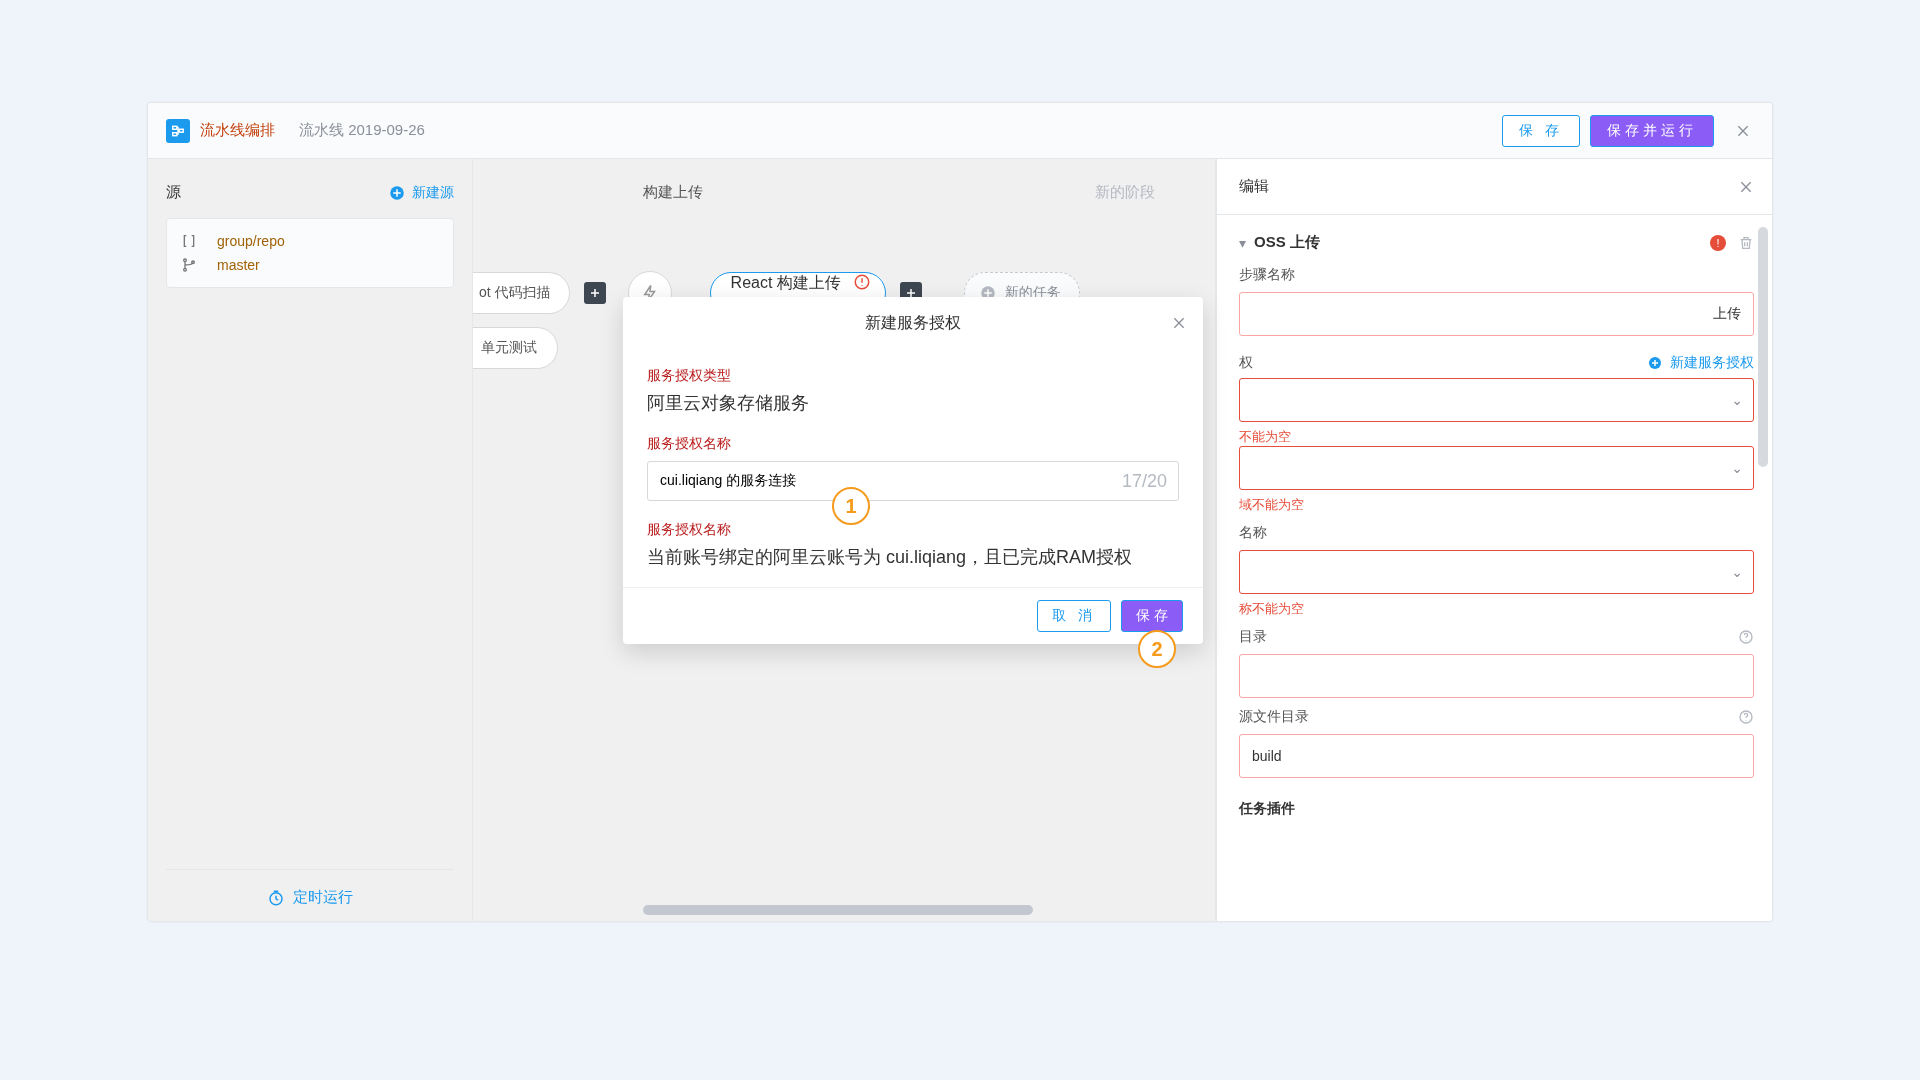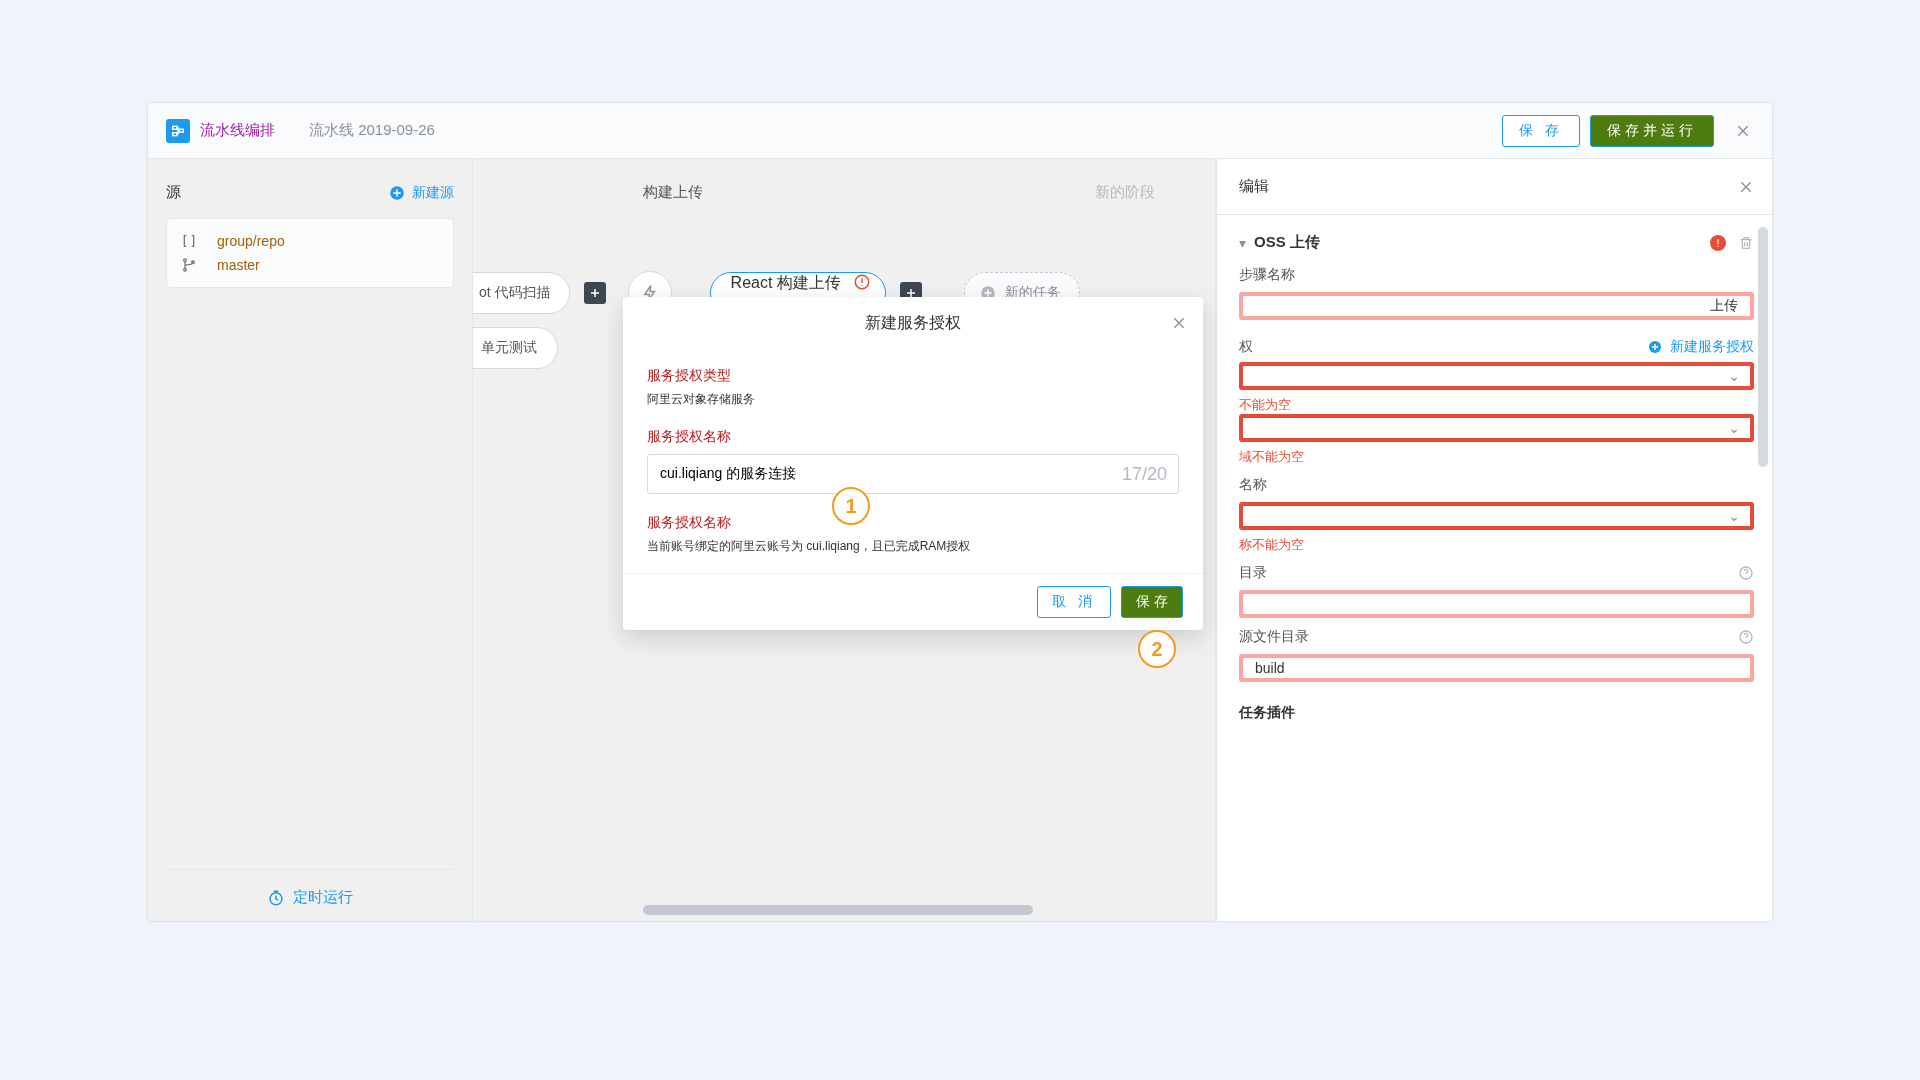--- a/index.html
+++ b/index.html
@@ -34,27 +34,27 @@
     padding: 0 18px 0 18px;
   }
   .pipeline-badge {
     width: 24px; height: 24px;
     background: #1b9aee;
     border-radius: 3px;
     display: flex; align-items: center; justify-content: center;
     margin-right: 10px;
     color: #fff;
   }
-  .topbar-title { color: #a21caf; font-size: 15px; margin-right: 34px; }
+  .topbar-title { color: #c2410c; font-size: 15px; margin-right: 24px; }
   .topbar-sub { color: #8a8f99; font-size: 15px; }
   .topbar-spacer { flex: 1; }
   .btn { border: 1px solid #d8d8d8; background: #fff; border-radius: 3px; padding: 6px 16px; font-size: 14px; cursor: pointer; letter-spacing: 4px; }
   .btn:last-child { letter-spacing: 0; }
   .btn.outline-primary { border-color: #1b9aee; color: #1b9aee; background: #fff; }
-  .btn.primary { background: #4d7c0f; border-color: #1b9aee; color: #fff; }
+  .btn.primary { background: #8b5cf6; border-color: #1b9aee; color: #fff; }
   .topbar .btn + .btn { margin-left: 10px; }
   .close-x {
     margin-left: 18px; width: 22px; height: 22px; display:flex; align-items:center; justify-content:center;
     color:#8a8f99; cursor:pointer;
   }
 
   
   .cols {
     position: absolute;
     top: 56px; left: 0; right: 0; bottom: 0;
@@ -178,21 +178,21 @@
   .collapse-row .trash { color:#b4b9c2; cursor:pointer; }
 
   .field-label { color:#555; font-size:14px; margin: 10px 0 8px 0; display:flex; align-items:center; }
   .field-label .help { margin-left:auto; color:#b4b9c2; }
   .auth-label-row { display:flex; align-items:center; margin: 18px 0 6px 0; }
   .auth-label-row .lbl { color:#555; font-size:14px; flex:1; }
   .new-auth { color:#1b9aee; display:flex; align-items:center; cursor:pointer; font-size:14px; }
   .new-auth .pc { margin-right:6px; }
 
   .txt-input, .select-like {
-    width:100%; height:28px; border:4px solid #fca5a5; border-radius:3px; background:#fff;
+    width:100%; height:44px; border:1px solid #fca5a5; border-radius:3px; background:#fff;
     padding:0 12px; font-size:14px; color:#333;
   }
   .select-like { display:flex; align-items:center; position:relative; }
   .select-like .chev { position:absolute; right:10px; color:#8a8f99; }
   .red-border { border-color:#e64d39; }
   .err-text { color:#e64d39; font-size:13px; margin-top:6px; }
 
   .v-scrollbar {
     position:absolute; top: 12px; right: 4px; width:10px; height:240px;
     background:#d6d9de; border-radius:5px;
@@ -208,21 +208,21 @@
     z-index: 50;
   }
   .modal-head {
     height:52px; display:flex; align-items:center; justify-content:center;
     position:relative;
   }
   .modal-head .mt { font-size:16px; color:#333; }
   .modal-head .mx { position:absolute; right:16px; color:#8a8f99; cursor:pointer; }
   .modal-body { padding: 6px 24px 18px 24px; }
   .m-label { color:#b91c1c; font-size:14px; margin-top:12px; }
-  .m-value { color:#333; font-size:12px; margin-top:6px; }
+  .m-value { color:#333; font-size:18px; margin-top:6px; }
   .m-input-wrap { position:relative; margin-top:8px; }
   .m-input { width:100%; height:40px; border:1px solid #d8d8d8; border-radius:3px; padding:0 43px 0 12px; font-size:14px; }
   .m-count { position:absolute; right:12px; top:0; height:40px; display:flex; align-items:center; color:#b4b9c2; font-size:18px; }
   .modal-foot {
     border-top:1px solid #eceef1;
     padding:12px 20px;
     display:flex; justify-content:flex-end;
   }
   .modal-foot .btn { padding:6px 14px; }
   .modal-foot .btn + .btn { margin-left:10px; }

